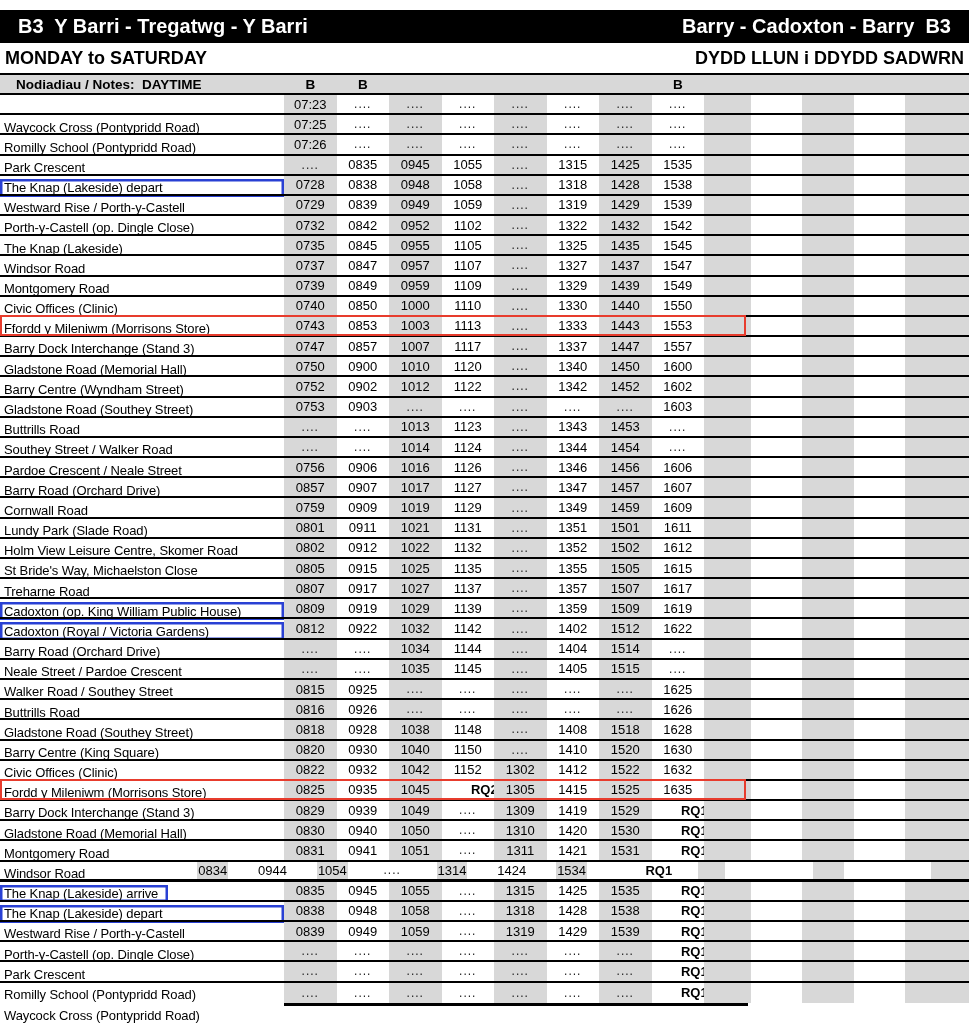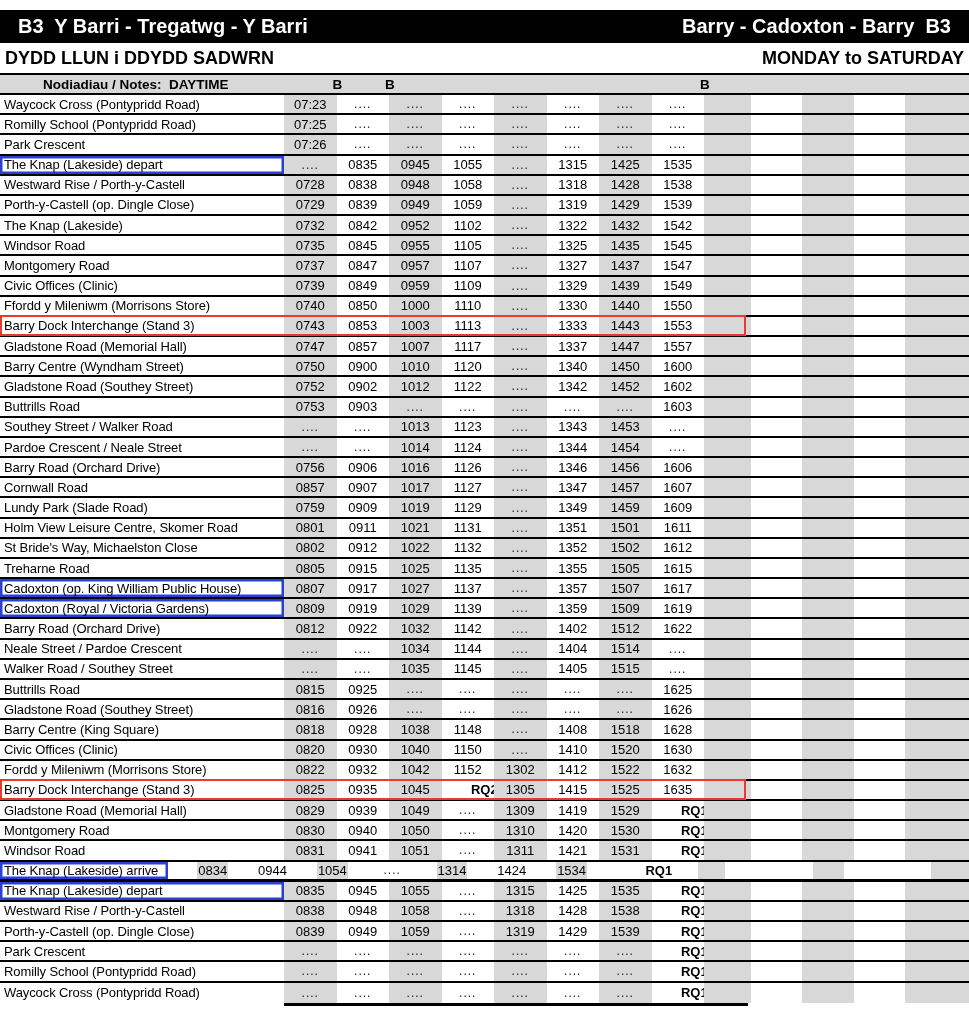--- a/index.html
+++ b/index.html
@@ -20,32 +20,32 @@
     padding:0 5px;box-sizing:border-box;
   }
   .days span{white-space:pre;}
   
   .notes{
     position:absolute;top:73px;left:0;width:969px;height:22px;background:var(--stripe);
     border-top:2px solid #000;border-bottom:2px solid #000;box-sizing:border-box;
     display:flex;font-weight:bold;font-size:13.5px;
   }
   .notes .name{width:284px;display:flex;align-items:center;padding-left:16px;
-    box-sizing:border-box;white-space:pre;margin-left:27px;}
+    box-sizing:border-box;white-space:pre;}
   .mark{width:52.5px;display:flex;align-items:center;justify-content:center;}
   
   #rows{position:absolute;top:95px;left:0;width:969px;}
   .row{display:flex;height:20.18px;border-bottom:2px solid #000;
     box-sizing:border-box;position:relative;}
   .row.thick{border-bottom-width:3px;gap:29px;}
   .row.last{border-bottom:none;}
   .cell{box-sizing:border-box;height:100%;display:flex;align-items:center;
     justify-content:center;font-size:13px;}
   .cell.name{width:284px;justify-content:flex-start;padding-left:4px;
-    white-space:pre;letter-spacing:-0.1px;}
+    white-space:pre;letter-spacing:-0.1px;margin-top:23px;}
   .cell.time{width:52.5px;}
   .t0{width:47px}.t1{width:51px}.t2{width:52px}.t3{width:51px}.t4{width:64px}
   .shade{background:var(--stripe);}
   .bold{font-weight:bold;padding-left:33px;}
   .dots{letter-spacing:1px;color:#1a1a1a;font-size:12px;}
   .blue-box{box-shadow:inset 0 0 0 2.5px var(--blue);}
   .red-overlay{
     position:absolute;left:0;top:-2px;bottom:-1px;width:746px;
     border:2.5px solid var(--red);box-sizing:border-box;pointer-events:none;z-index:3;
   }
@@ -55,22 +55,22 @@
 <body>
 
 <div class="page" style="--blue: #2940d4; --red: #e73c2d; --stripe: #d8d8d8;">
 
   <header class="titlebar">
     <span>B3  Y Barri - Tregatwg - Y Barri</span>
     <span>Barry - Cadoxton - Barry  B3</span>
   </header>
 
   <div class="days">
+    <span>MONDAY to SATURDAY</span>
     <span>DYDD LLUN i DDYDD SADWRN</span>
-    <span>MONDAY to SATURDAY</span>
   </div>
 
   <div class="notes" id="notes-row">
     <div class="name">Nodiadiau / Notes:  DAYTIME</div>
   <div class="mark">B</div>
       <div class="mark">B</div>
       <div class="mark"></div>
       <div class="mark"></div>
       <div class="mark"></div>
       <div class="mark"></div>

